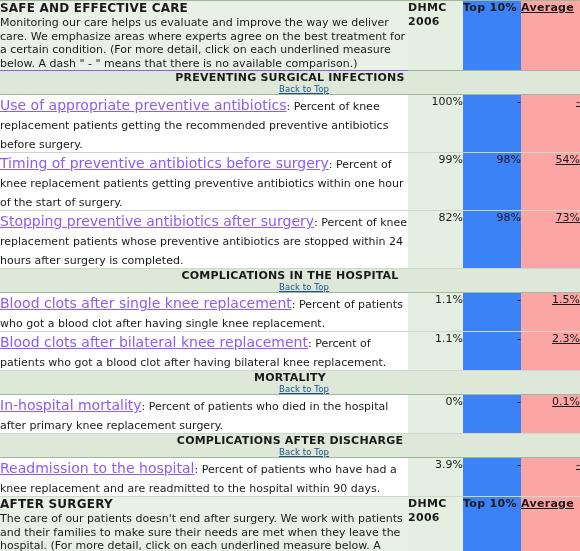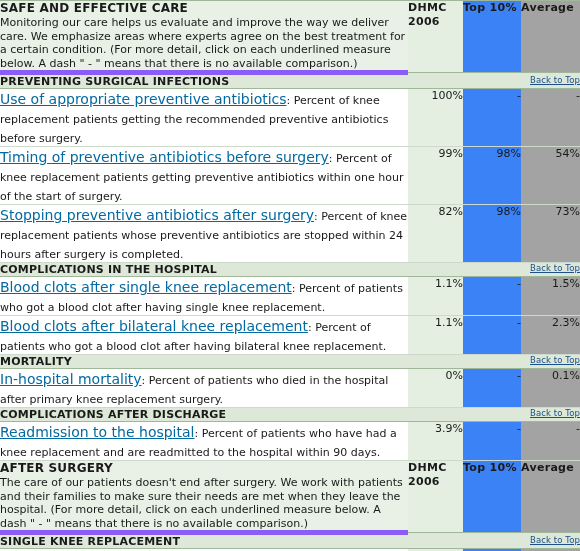--- a/index.html
+++ b/index.html
@@ -25,28 +25,28 @@
     padding: 0;
   }
 
   
   .col-desc  { width: 408px; }
   .col-dhmc  { width: 55px; }
   .col-top   { width: 58px; }
   .col-avg   { width: 59px; }
   .tint-dhmc { background: #e4eee1; }
   .tint-top  { background: #3b82f6; }
-  .tint-avg  { background: #a3a3a3; }
+  .tint-avg  { background: #fca5a5; text-decoration: underline; }
 
   
   .intro-desc {
     background: #e9f1e6;
     padding: 4px 8px 6px 6px;
     border-top: 1px solid #9fb89a;
-    border-bottom: 5px solid #8b5cf6;
+    border-bottom: 1px solid #8b5cf6;
   }
   .intro-num {
     border-top: 1px solid #9fb89a;
     border-bottom: 1px solid #9fb89a;
     text-align: left;
     font-size: 11px;
     font-weight: bold;
     vertical-align: middle;
     line-height: 14px;
     letter-spacing: 0.3px;
@@ -66,21 +66,23 @@
   
   .sect-band {
     background: #dde8d8;
     border-top: 1px solid #c2d3bc;
     border-bottom: 1px solid #9fb89a;
     padding: 3px 6px 3px 6px;
     height: 13px;
   }
   .sect-inner {
     display: flex;
+    align-items: center;
     justify-content: space-between;
+    flex-direction: column;
   }
   .sect-title {
     font-size: 11px;
     font-weight: bold;
     letter-spacing: 0.2px;
     white-space: nowrap;
   }
   .backtotop {
     font-size: 8.5px;
     color: #1d4f8a;
@@ -92,21 +94,21 @@
   }
 
   
   .m-desc {
     padding: 4px 8px 5px 6px;
     border-bottom: 1px solid #cfd9cb;
     background: #ffffff;
   }
   .m-link {
     font-size: 14px;
-    color: #0369a1;
+    color: #8b5cf6;
     text-decoration: underline;
     cursor: pointer;
     line-height: 17px;
   }
   .m-text {
     font-size: 11px;
     color: #1a1a1a;
     line-height: 14px;
   }
   .m-num {

